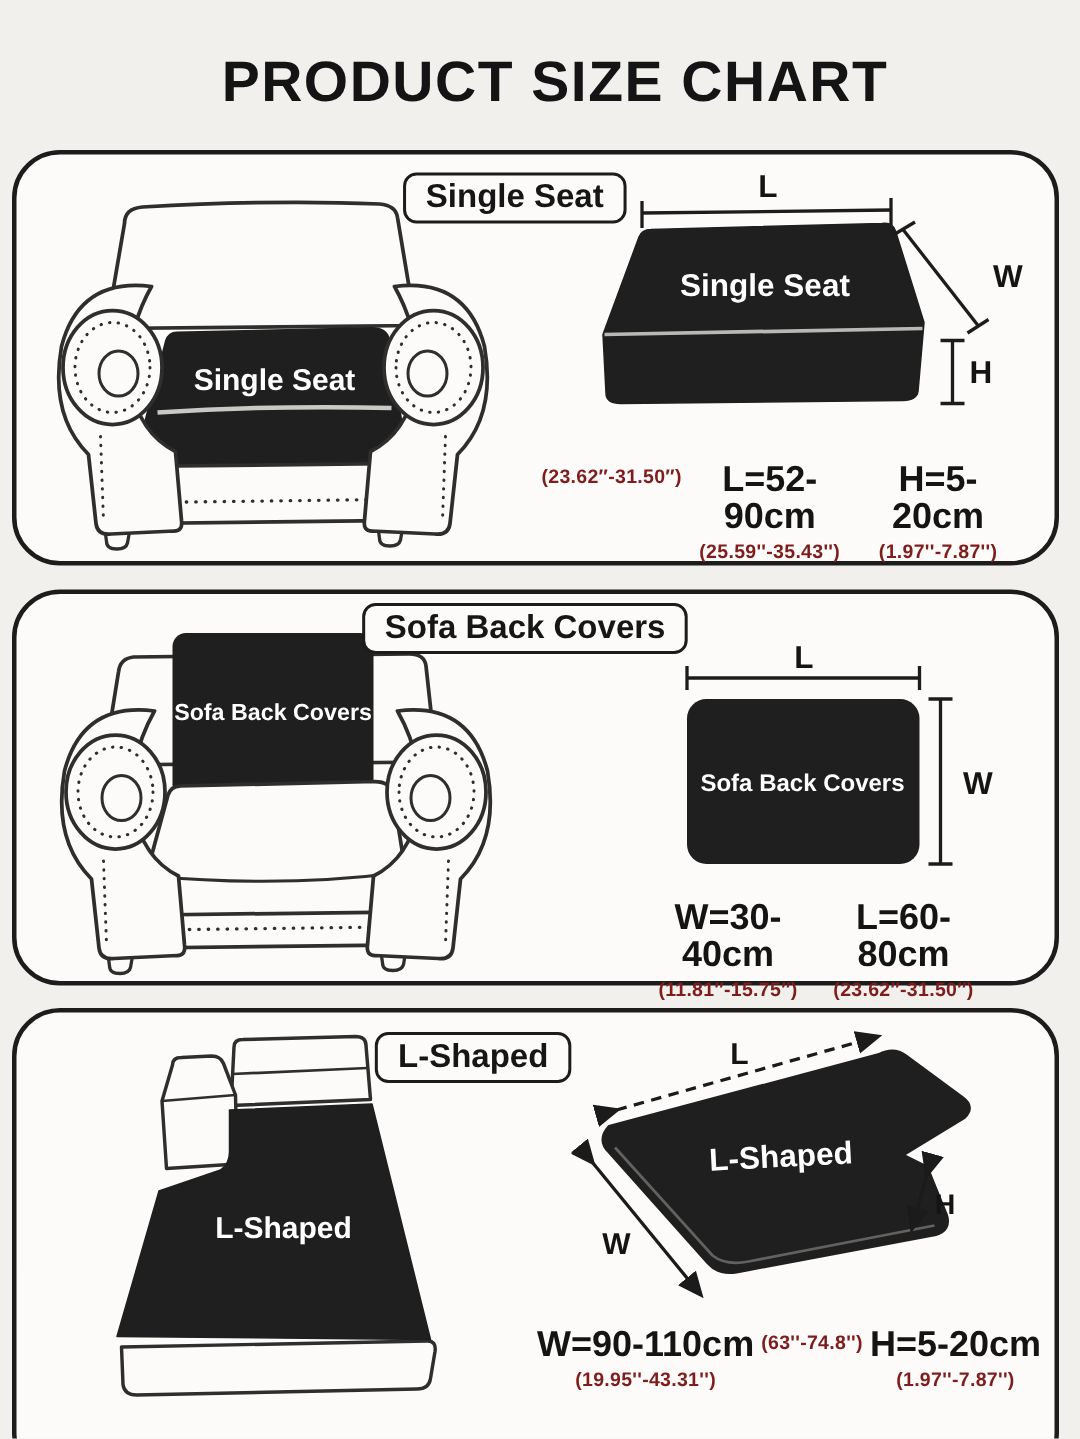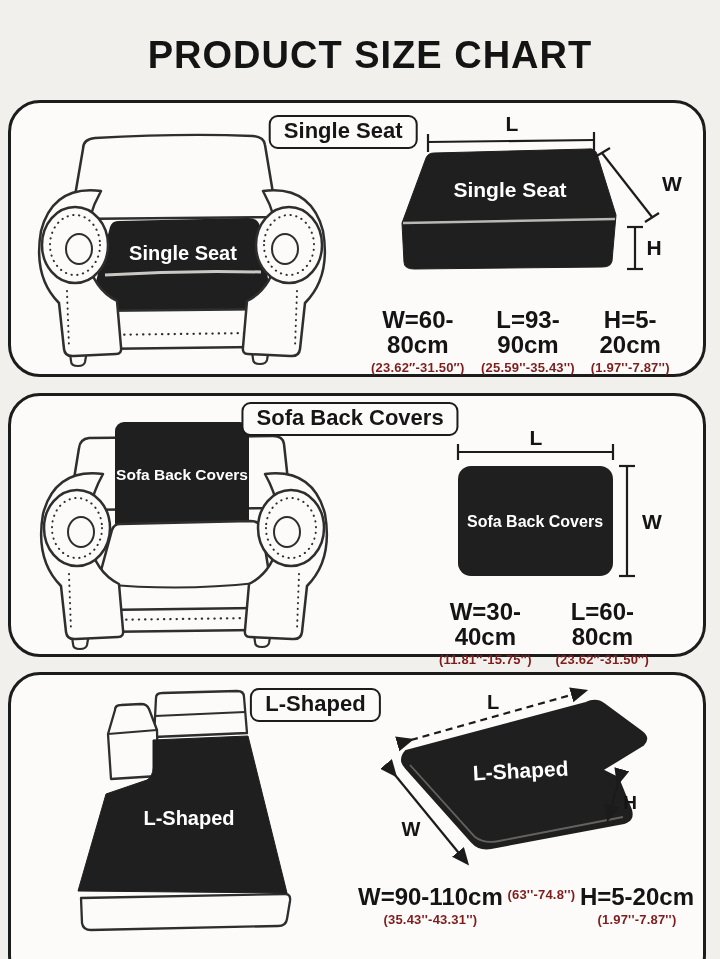--- a/index.html
+++ b/index.html
@@ -103,25 +103,24 @@
     <g stroke="#1c1c1c" stroke-width="2.2">
       <path d="M247,116 L247,158" fill="none"></path>
       <path d="M239,116 L255,116" fill="none"></path>
       <path d="M239,158 L255,158" fill="none"></path>
     </g>
     <text x="266" y="144" text-anchor="middle" font-size="21" font-weight="bold" fill="#141414">H</text>
   </svg>
 
   <div class="dims" style="left:350px;top:204px;width:318px;">
     <div class="dim">
-      <div class="dim-main">W=60-80cm</div>
       <div class="dim-sub">(23.62″-31.50″)</div>
     </div>
     <div class="dim">
-      <div class="dim-main">L=93-90cm</div>
+      <div class="dim-main">L=52-90cm</div>
       <div class="dim-sub">(25.59''-35.43'')</div>
     </div>
     <div class="dim">
       <div class="dim-main">H=5-20cm</div>
       <div class="dim-sub">(1.97''-7.87'')</div>
     </div>
   </div>
 </section>
 
 <section class="panel panel-2">
@@ -196,21 +195,21 @@
     <text x="140" y="95" text-anchor="middle" font-size="21" font-weight="bold" fill="#ffffff" transform="rotate(-3 140 95)">L-Shaped</text>
     <path d="M14,92 L86,180" fill="none" stroke="#1b1b1b" stroke-width="2.2" marker-start="url(#ah3)" marker-end="url(#ah3)"></path>
     <text x="30" y="153" text-anchor="middle" font-size="20" font-weight="bold" fill="#141414">W</text>
     <path d="M237,100 L227,136" fill="none" stroke="#1b1b1b" stroke-width="2.2" marker-start="url(#ah3)" marker-end="url(#ah3)"></path>
     <text x="249" y="126" text-anchor="middle" font-size="19" font-weight="bold" fill="#141414">H</text>
   </svg>
 
   <div class="dims" style="left:347px;top:209px;width:336px;">
     <div class="dim">
       <div class="dim-main">W=90-110cm</div>
-      <div class="dim-sub">(35.43''-43.31'')</div>
+      <div class="dim-sub">(19.95''-43.31'')</div>
     </div>
     <div class="dim">
       <div class="dim-sub">(63''-74.8'')</div>
     </div>
     <div class="dim">
       <div class="dim-main">H=5-20cm</div>
       <div class="dim-sub">(1.97''-7.87'')</div>
     </div>
   </div>
 </section>

